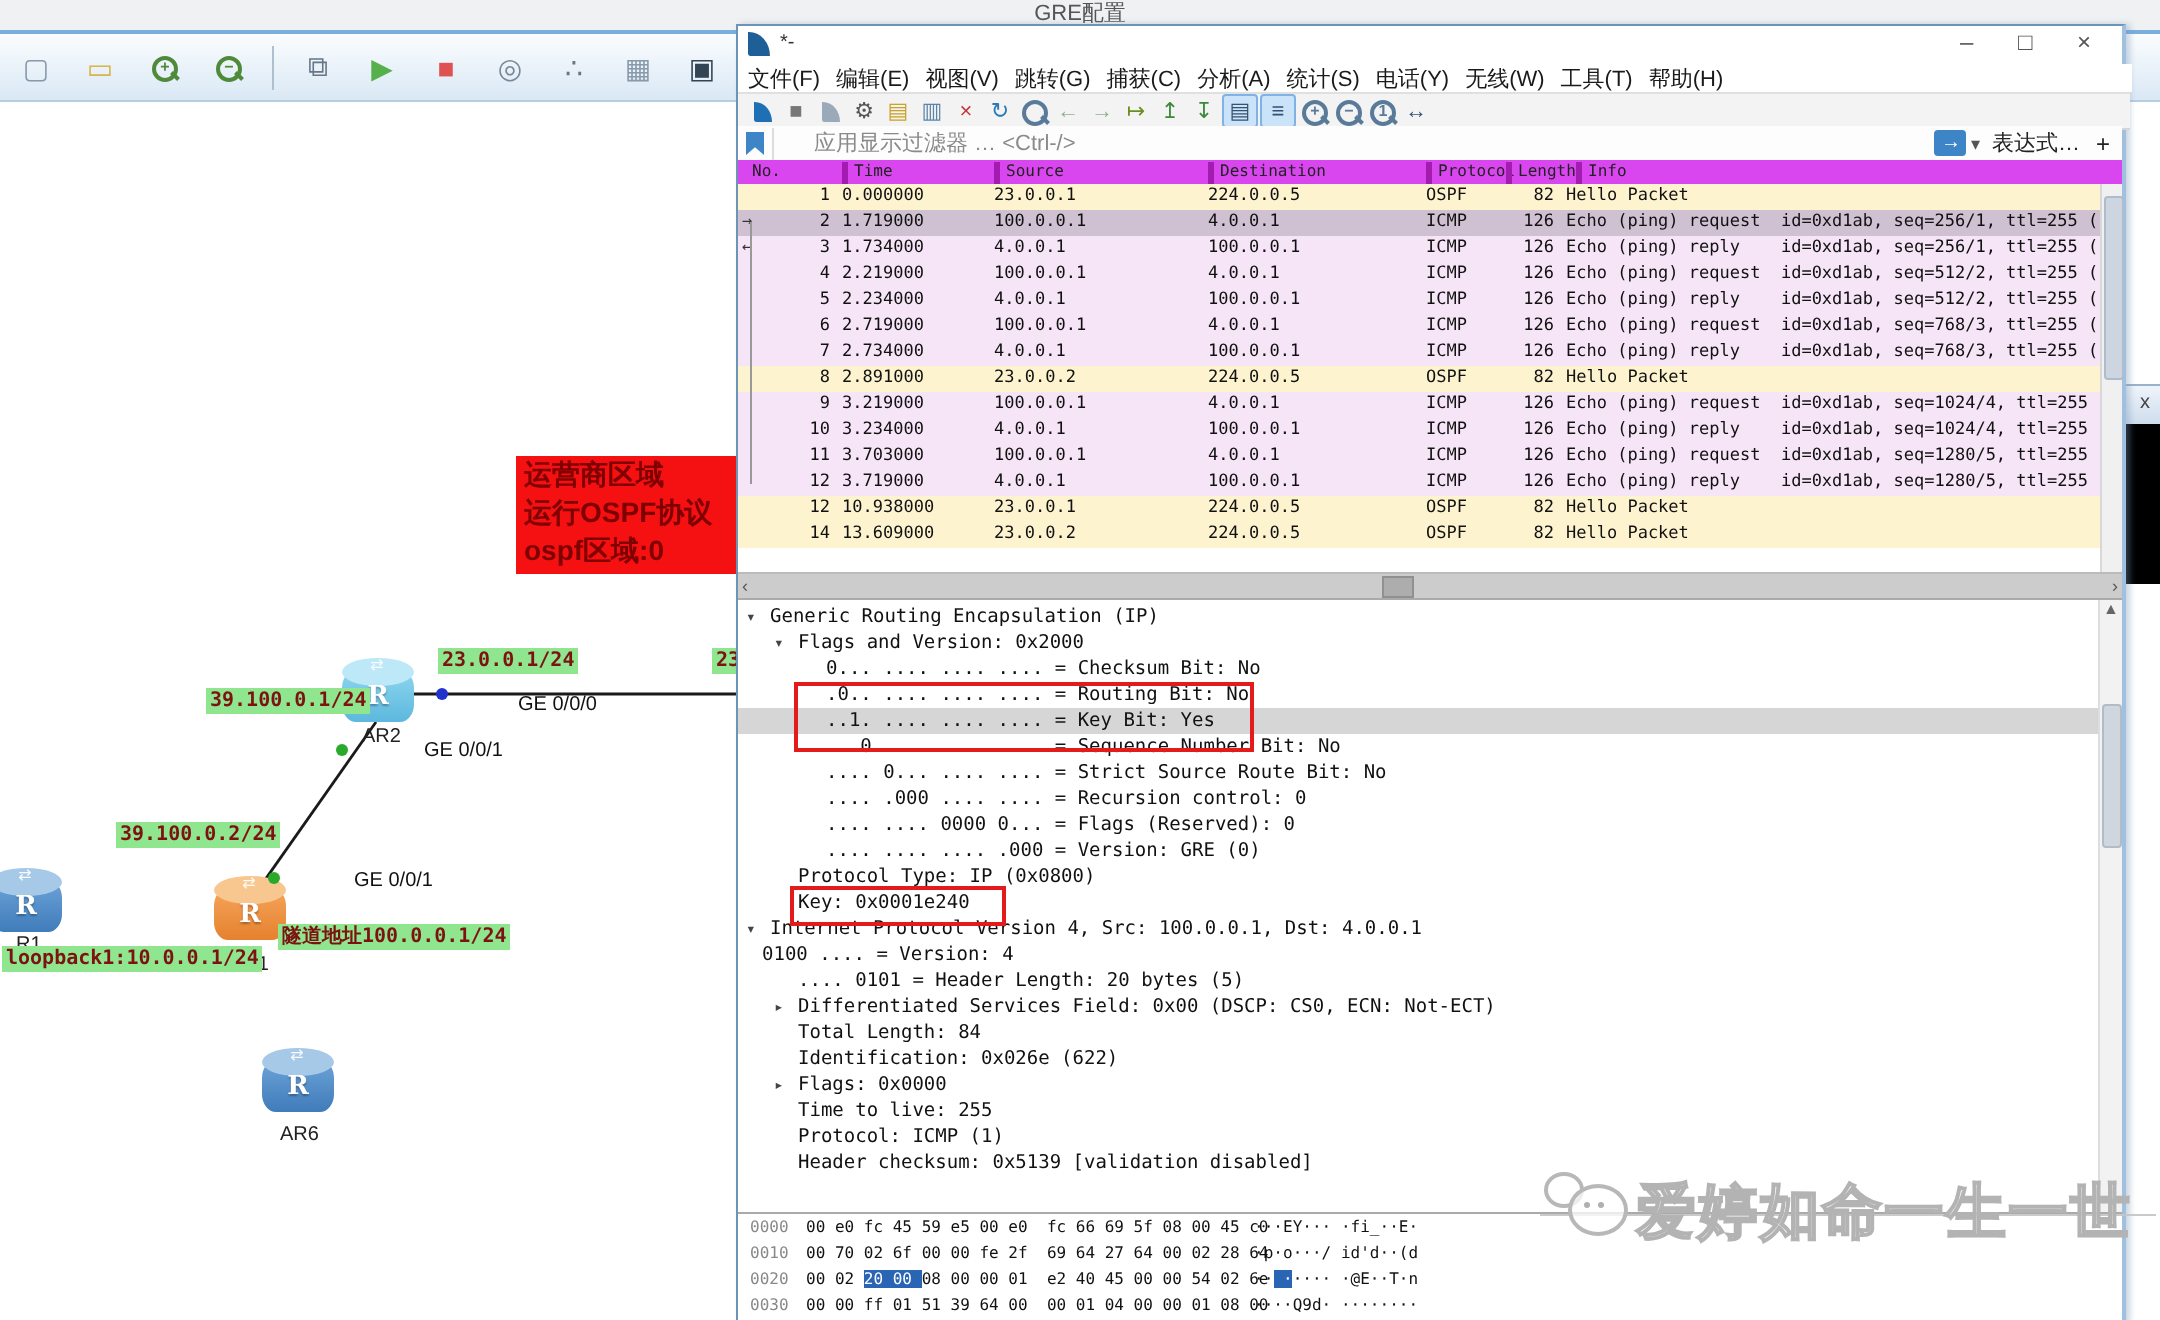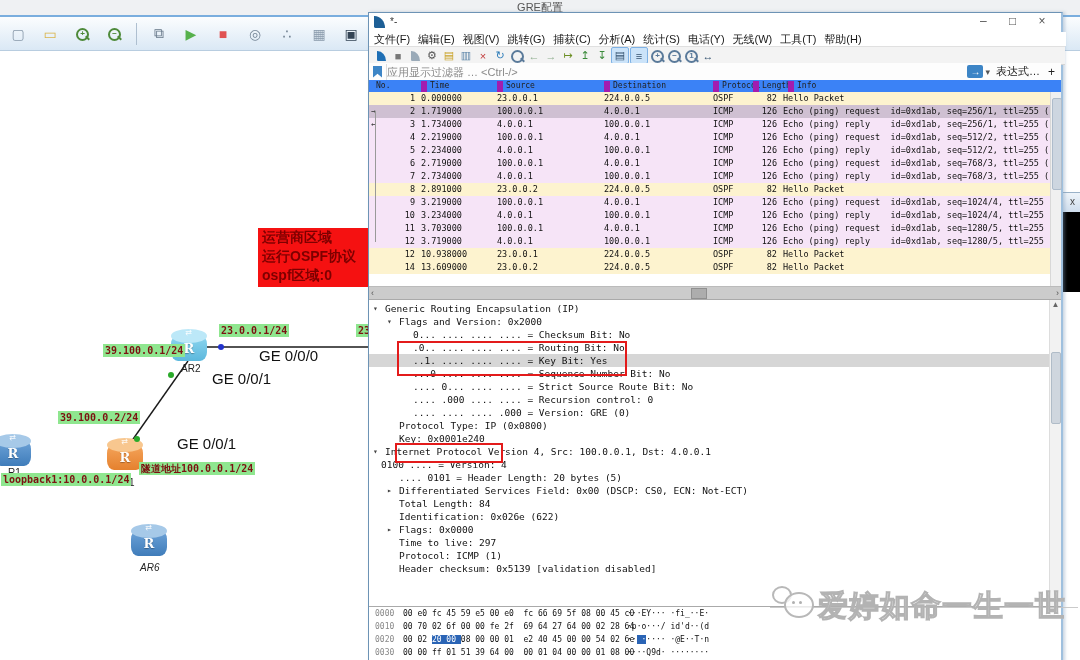--- a/index.html
+++ b/index.html
@@ -31,21 +31,21 @@
   .router .arrows{position:absolute;width:100%;text-align:center;top:-7px;color:rgba(255,255,255,.9);font-size:8px;letter-spacing:1px;}
   .router.cyan{background:linear-gradient(#8ed6ef,#5cb8dd);}
   .router.cyan .top{background:#bce8f8;}
   .router.orange{background:linear-gradient(#f5a55c,#e5812e);}
   .router.orange .top{background:#f8c78f;}
   .router.blue{background:linear-gradient(#6ea3d8,#3f7cba);}
   .router.blue .top{background:#a6c9e8;}
   .dev-label{z-index:2;font-size:10px;color:#222;}
   .ip-label{z-index:2;background:#8fe68f;color:#7c1212;font-weight:bold;
     font-size:10px;font-family:"DejaVu Sans Mono",monospace;padding:0 2px;line-height:13px;white-space:nowrap;}
-  .port-label{z-index:2;font-size:15px;color:#111;white-space:nowrap;padding-left:35px;}
+  .port-label{z-index:2;font-size:10px;color:#111;white-space:nowrap;padding-left:35px;}
   .dot{z-index:2;width:6px;height:6px;border-radius:50%;}
   .red-note{left:258px;top:228px;width:122px;height:59px;background:#f51111;z-index:2;
     color:#7e0000;font-weight:bold;font-size:14px;line-height:19px;padding-left:4px;white-space:nowrap;overflow:hidden;}
   
   .bg-console-titlebar{left:1062px;top:192px;width:18px;height:20px;z-index:3;
     background:linear-gradient(#eef4fa,#cddcEC);border:1px solid #9ab2c8;border-right:none;
     font-size:10px;color:#444;line-height:18px;padding-left:7px;}
   .bg-console-body{left:1062px;top:212px;width:18px;height:80px;background:#000;z-index:3;}
   
   .ws-window{left:368px;top:12px;width:692px;height:648px;background:#fff;z-index:5;
@@ -61,30 +61,30 @@
   .ws-menubar span{margin-right:8px;}
   .ws-toolbar{left:0;top:33px;width:100%;height:17px;background:#f3f3f3;border-top:1px solid #e0e0e0;
     border-bottom:1px solid #d5d5d5;display:flex;align-items:center;padding-left:4px;}
   .ws-tool{width:16px;height:15px;display:flex;align-items:center;justify-content:center;
     font-size:11px;margin-right:1px;}
   .ws-tool.active{background:#cbe3f9;border:1px solid #7fb2e5;border-radius:2px;}
   .ws-filterbar{left:0;top:50px;width:100%;height:17px;background:#fdfdfd;border-bottom:1px solid #ccc;
     display:flex;align-items:center;}
   .filter-bookmark{width:9px;height:12px;background:#3d85c6;margin:0 4px 0 4px;
     clip-path:polygon(0 0,100% 0,100% 100%,50% 68%,0 100%);}
-  .filter-input{flex:1;font-size:11px;color:#8a8a8a;line-height:16px;border-left:1px solid #ddd;padding-left:0;}
+  .filter-input{flex:1;font-size:11px;color:#8a8a8a;line-height:16px;border-left:1px solid #ddd;padding-left:20px;}
   .filter-apply{width:16px;height:13px;background:#3d85c6;color:#fff;font-size:10px;line-height:13px;
     text-align:center;border-radius:2px;margin-right:2px;}
   .filter-caret{font-size:9px;color:#555;margin-right:6px;}
   .filter-expr{font-size:11px;color:#222;margin-right:8px;}
   .filter-add{font-size:12px;color:#222;margin-right:6px;}
   
-  .pl-header{left:0;top:67px;width:100%;height:12px;background:#3b82f6;border-bottom:1px solid #c8c8c8;
+  .pl-header{left:0;top:67px;width:100%;height:12px;background:#d946ef;border-bottom:1px solid #c8c8c8;
     font-family:"DejaVu Sans Mono",monospace;font-size:8px;color:#222;}
-  .pl-header span{position:absolute;top:1px;border-left:6px solid #a21caf;padding-left:3px;height:11px;}
+  .pl-header span{position:absolute;top:1px;border-left:3px solid #a21caf;padding-left:3px;height:11px;}
   .pl-rows{left:0;top:79px;width:100%;height:182px;overflow:hidden;}
   .pl-row{position:relative;width:100%;height:13px;font-family:"DejaVu Sans Mono",monospace;
     font-size:8.5px;line-height:13px;color:#111;white-space:pre;}
   .pl-row.ospf{background:#fdf3cf;}
   .pl-row.icmp{background:#f6e4f7;}
   .pl-row.selected{background:#cfc0d2;}
   .pl-row span{position:absolute;top:0;}
   .c-mark{left:2px;width:12px;color:#333;}
   .c-no{left:14px;width:32px;text-align:right;}
   .c-time{left:52px;}
@@ -182,21 +182,21 @@
       <div class="top"></div>
       <div class="arrows">⇄</div>
       <div class="r">R</div>
     </div>
     <div class="abs dev-label" style="left: 8px; top: 467px;">R1</div>
     <div class="abs router blue" style="left: 131px; top: 530px;">
       <div class="top"></div>
       <div class="arrows">⇄</div>
       <div class="r">R</div>
     </div>
-    <div class="abs dev-label" style="left: 140px; top: 562px; font-style: italic;">AR6</div>
+    <div class="abs dev-label" style="left: 140px; top: 562px;">AR6</div>
     <div class="abs ip-label" style="left: 103px; top: 344px;">39.100.0.1/24</div>
     <div class="abs ip-label" style="left: 219px; top: 324px;">23.0.0.1/24</div>
     <div class="abs ip-label" style="left: 356px; top: 324px;">23.0.0.2/24</div>
     <div class="abs ip-label" style="left: 58px; top: 411px;">39.100.0.2/24</div>
     <div class="abs ip-label" style="left: 139px; top: 462px;">隧道地址100.0.0.1/24</div>
     <div class="abs ip-label" style="left: 1px; top: 473px;">loopback1:10.0.0.1/24</div>
     <div class="abs port-label" style="left: 224px; top: 347px;">GE 0/0/0</div>
     <div class="abs port-label" style="left: 177px; top: 370px;">GE 0/0/1</div>
     <div class="abs port-label" style="left: 142px; top: 435px;">GE 0/0/1</div>
     <div class="abs dot" style="left: 218px; top: 344px; background: rgb(34, 51, 204);"></div>
@@ -318,31 +318,32 @@
   <div class="abs detail-pane">
     <div class="dt-rows" id="dt-rows">
         <div class="dt-row"><span class="dt-chev" style="left: 4px;">▾</span><span class="dt-text" style="left: 16px;">Generic Routing Encapsulation (IP)</span></div>
         <div class="dt-row"><span class="dt-chev" style="left: 18px;">▾</span><span class="dt-text" style="left: 30px;">Flags and Version: 0x2000</span></div>
         <div class="dt-row"><span class="dt-text" style="left: 44px;">0... .... .... .... = Checksum Bit: No</span></div>
         <div class="dt-row"><span class="dt-text" style="left: 44px;">.0.. .... .... .... = Routing Bit: No</span></div>
         <div class="dt-row selected"><span class="dt-text" style="left: 44px;">..1. .... .... .... = Key Bit: Yes</span></div>
         <div class="dt-row"><span class="dt-text" style="left: 44px;">...0 .... .... .... = Sequence Number Bit: No</span></div>
         <div class="dt-row"><span class="dt-text" style="left: 44px;">.... 0... .... .... = Strict Source Route Bit: No</span></div>
         <div class="dt-row"><span class="dt-text" style="left: 44px;">.... .000 .... .... = Recursion control: 0</span></div>
+        <div class="dt-row"><span class="dt-text" style="left: 44px;">.... .... 0000 0... = Flags (Reserved): 0</span></div>
         <div class="dt-row"><span class="dt-text" style="left: 44px;">.... .... .... .000 = Version: GRE (0)</span></div>
         <div class="dt-row"><span class="dt-text" style="left: 30px;">Protocol Type: IP (0x0800)</span></div>
         <div class="dt-row"><span class="dt-text" style="left: 30px;">Key: 0x0001e240</span></div>
         <div class="dt-row"><span class="dt-chev" style="left: 4px;">▾</span><span class="dt-text" style="left: 16px;">Internet Protocol Version 4, Src: 100.0.0.1, Dst: 4.0.0.1</span></div>
         <div class="dt-row"><span class="dt-text" style="left: 12px; text-align: right;">0100 .... = Version: 4</span></div>
         <div class="dt-row"><span class="dt-text" style="left: 30px;">.... 0101 = Header Length: 20 bytes (5)</span></div>
         <div class="dt-row"><span class="dt-chev" style="left: 18px;">▸</span><span class="dt-text" style="left: 30px;">Differentiated Services Field: 0x00 (DSCP: CS0, ECN: Not-ECT)</span></div>
         <div class="dt-row"><span class="dt-text" style="left: 30px;">Total Length: 84</span></div>
         <div class="dt-row"><span class="dt-text" style="left: 30px;">Identification: 0x026e (622)</span></div>
         <div class="dt-row"><span class="dt-chev" style="left: 18px;">▸</span><span class="dt-text" style="left: 30px;">Flags: 0x0000</span></div>
-        <div class="dt-row"><span class="dt-text" style="left: 30px;">Time to live: 297</span></div>
+        <div class="dt-row"><span class="dt-text" style="left: 30px;">Time to live: 255</span></div>
         <div class="dt-row"><span class="dt-text" style="left: 30px;">Protocol: ICMP (1)</span></div>
         <div class="dt-row"><span class="dt-text" style="left: 30px;">Header checksum: 0x5139 [validation disabled]</span></div>
         <div class="dt-row"><span class="dt-text" style="left: 30px; margin-top: 36px;">[Header checksum status: Unverified]</span></div>
       </div>
     <div class="dt-vscroll">
       <div class="up">▲</div>
       <div class="thumb"></div>
       <div class="down">▼</div>
     </div>
   </div>

